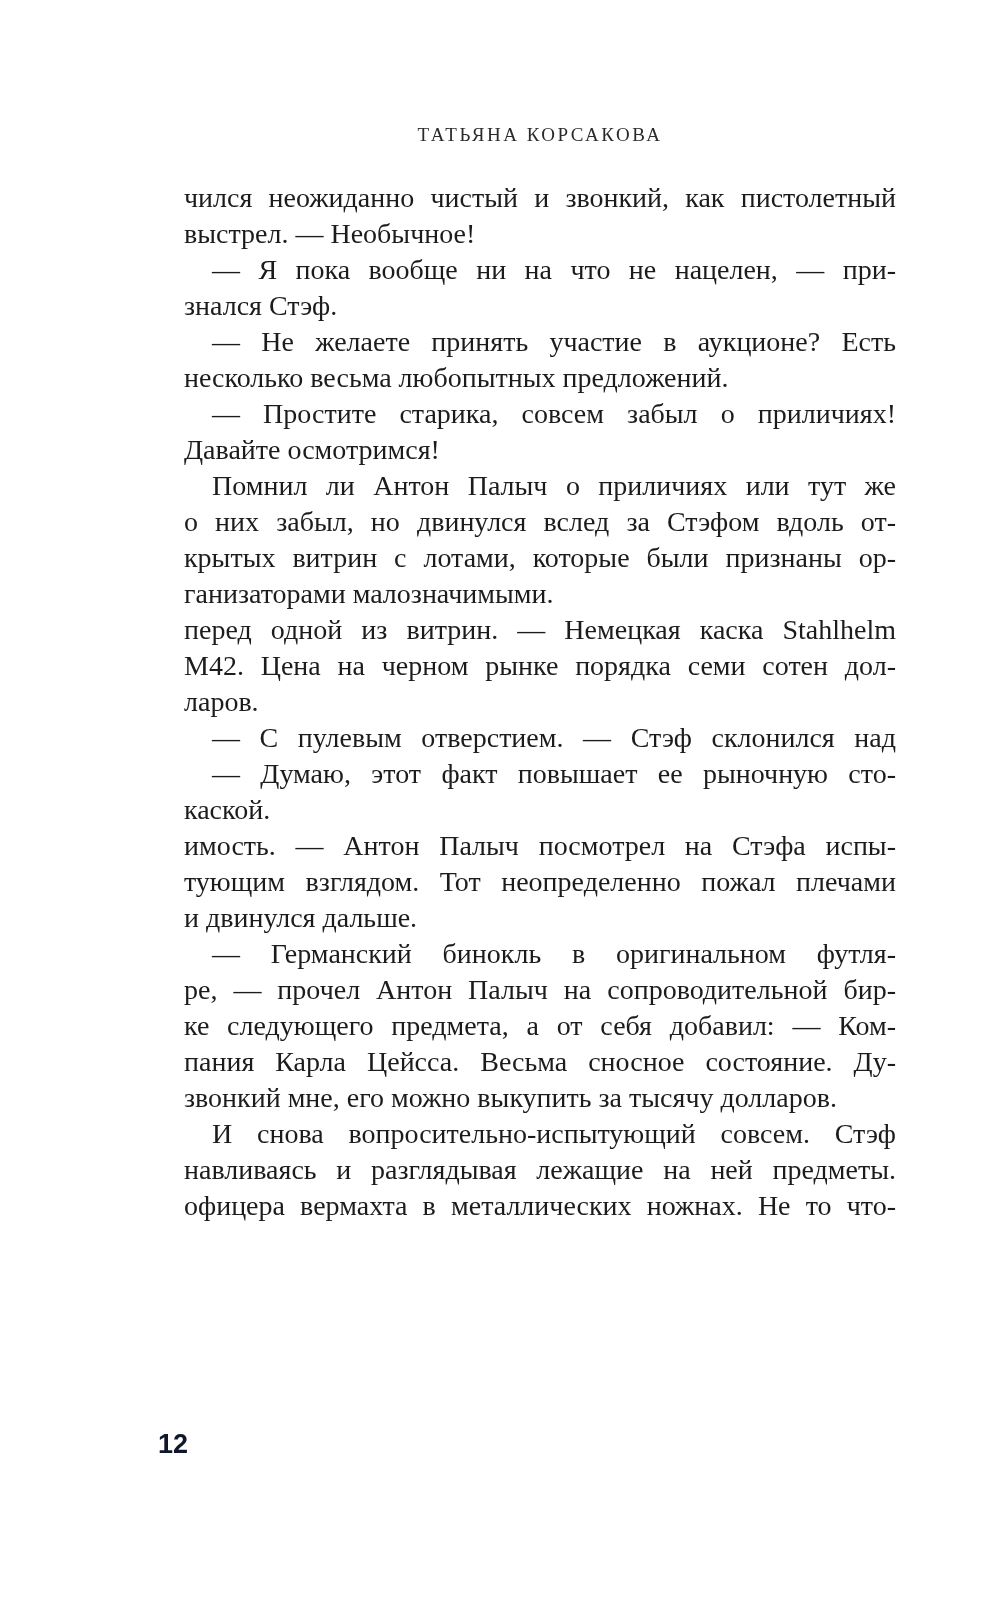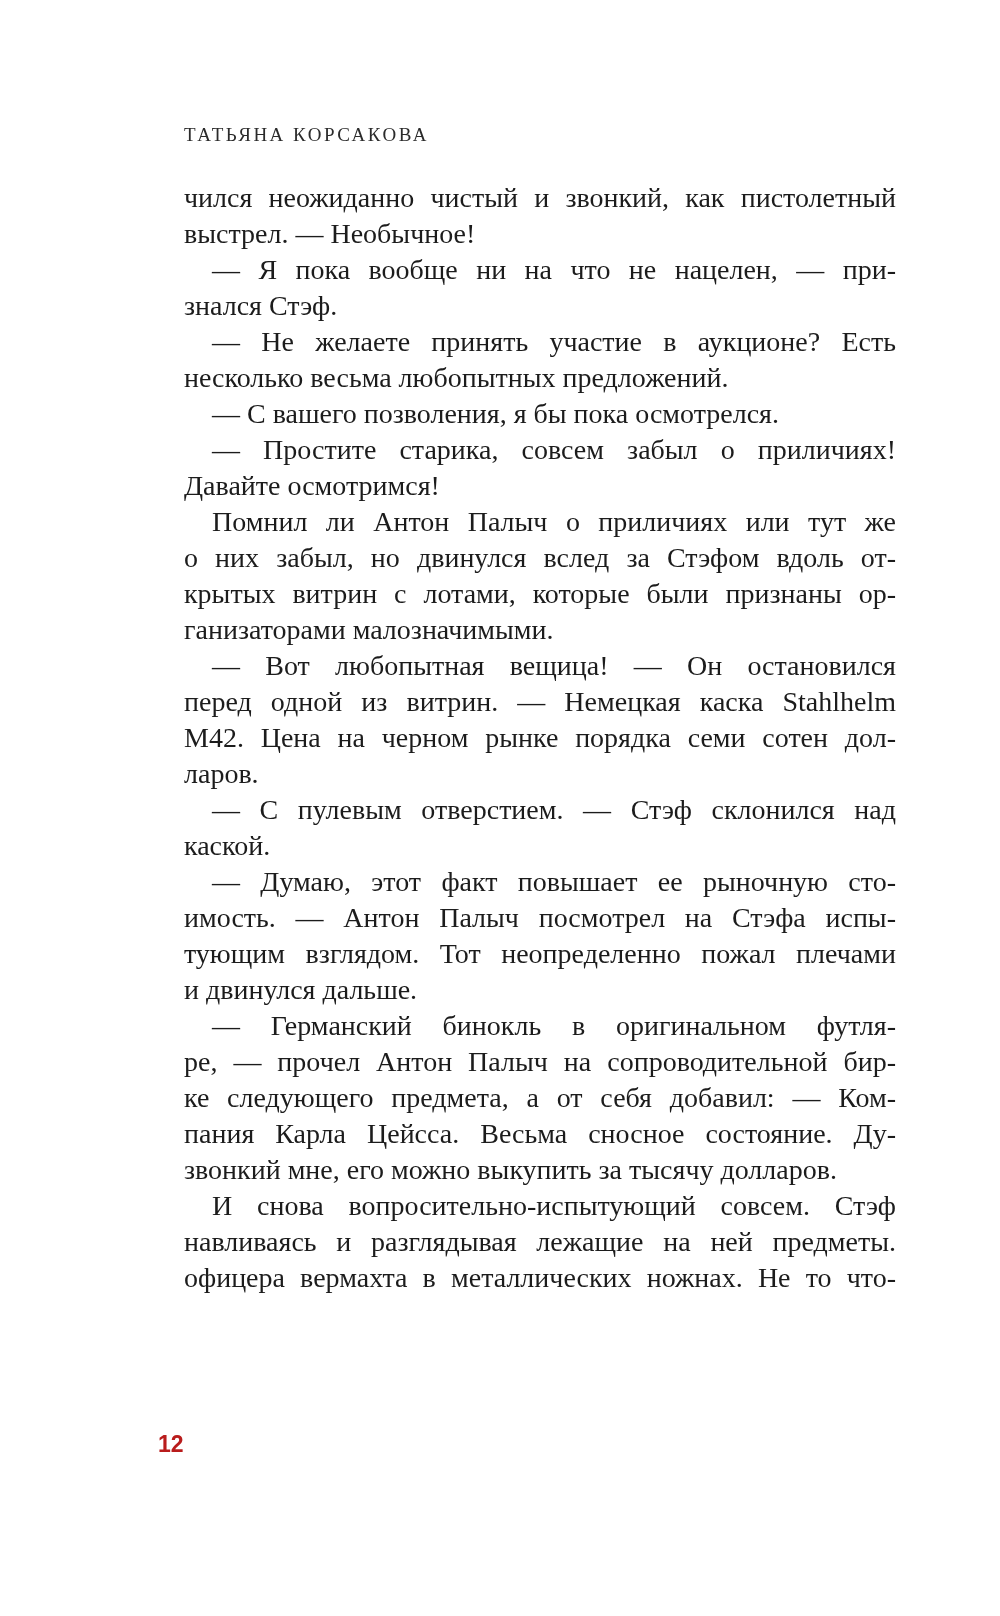--- a/index.html
+++ b/index.html
@@ -14,21 +14,21 @@
     background: #ffffff;
     overflow: hidden;
     font-family: "Liberation Serif", serif;
     color: #1c1c1c;
   }
   .running-header {
     position: absolute;
     top: 124px;
     left: 184px;
     width: 712px;
-    text-align: left;
+    text-align: center;
     font-size: 19px;
     line-height: 22px;
     letter-spacing: 2.5px;
     color: #2b2b2b;
   }
   .text-block {
     position: absolute;
     top: 180px;
     left: 184px;
     width: 712px;
@@ -46,53 +46,51 @@
   .line.indent {
     text-indent: 28px;
     font-family: Liberation Serif, serif;
   }
   .page-number {
     position: absolute;
     left: 158px;
     top: 1431px;
     font-family: "Liberation Sans", sans-serif;
     font-weight: 700;
-    font-size: 23px;
+    font-size: 27px;
     line-height: 26px;
-    color: #b91c1c;
+    color: #0f172a;
   }
 </style>
 </head>
 <body>
 
 <div class="page">
 
   <div class="running-header">ТАТЬЯНА КОРСАКОВА</div>
 
   <div class="text-block">
     <div class="line">чился неожиданно чистый и звонкий, как пистолетный</div>
     <div class="line last">выстрел. — Необычное!</div>
     <div class="line indent">— Я пока вообще ни на что не нацелен, — при-</div>
     <div class="line last">знался Стэф.</div>
     <div class="line indent">— Не желаете принять участие в аукционе? Есть</div>
     <div class="line last">несколько весьма любопытных предложений.</div>
-    <div class="line indent last">— С вашего позволения, я бы пока осмотрелся.</div>
     <div class="line indent">— Простите старика, совсем забыл о приличиях!</div>
     <div class="line last">Давайте осмотримся!</div>
     <div class="line indent">Помнил ли Антон Палыч о приличиях или тут же</div>
     <div class="line">о них забыл, но двинулся вслед за Стэфом вдоль от-</div>
     <div class="line">крытых витрин с лотами, которые были признаны ор-</div>
     <div class="line last">ганизаторами малозначимыми.</div>
-    <div class="line indent">— Вот любопытная вещица! — Он остановился</div>
     <div class="line">перед одной из витрин. — Немецкая каска Stahlhelm</div>
     <div class="line">М42. Цена на черном рынке порядка семи сотен дол-</div>
     <div class="line last">ларов.</div>
     <div class="line indent">— С пулевым отверстием. — Стэф склонился над</div>
+    <div class="line indent">— Думаю, этот факт повышает ее рыночную сто-</div>
     <div class="line last">каской.</div>
-    <div class="line indent">— Думаю, этот факт повышает ее рыночную сто-</div>
     <div class="line">имость. — Антон Палыч посмотрел на Стэфа испы-</div>
     <div class="line">тующим взглядом. Тот неопределенно пожал плечами</div>
     <div class="line last">и двинулся дальше.</div>
     <div class="line indent">— Германский бинокль в оригинальном футля-</div>
     <div class="line">ре, — прочел Антон Палыч на сопроводительной бир-</div>
     <div class="line">ке следующего предмета, а от себя добавил: — Ком-</div>
     <div class="line">пания Карла Цейсса. Весьма сносное состояние. Ду-</div>
     <div class="line last">звонкий мне, его можно выкупить за тысячу долларов.</div>
     <div class="line indent">И снова вопросительно-испытующий совсем. Стэф</div>
     <div class="line">навливаясь и разглядывая лежащие на ней предметы.</div>

